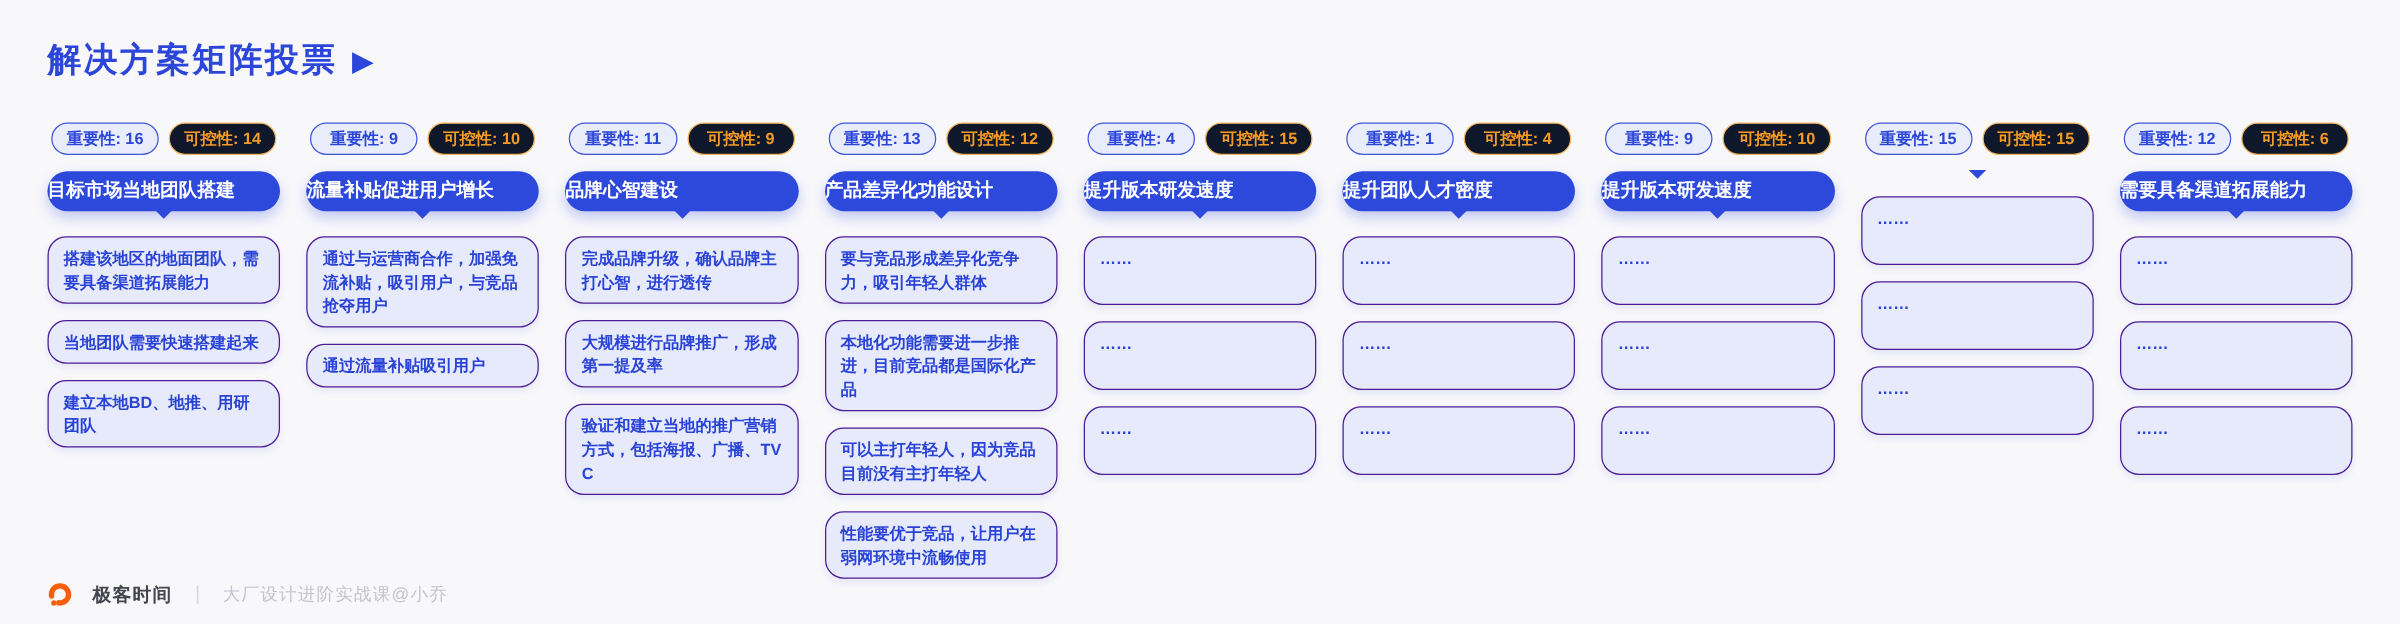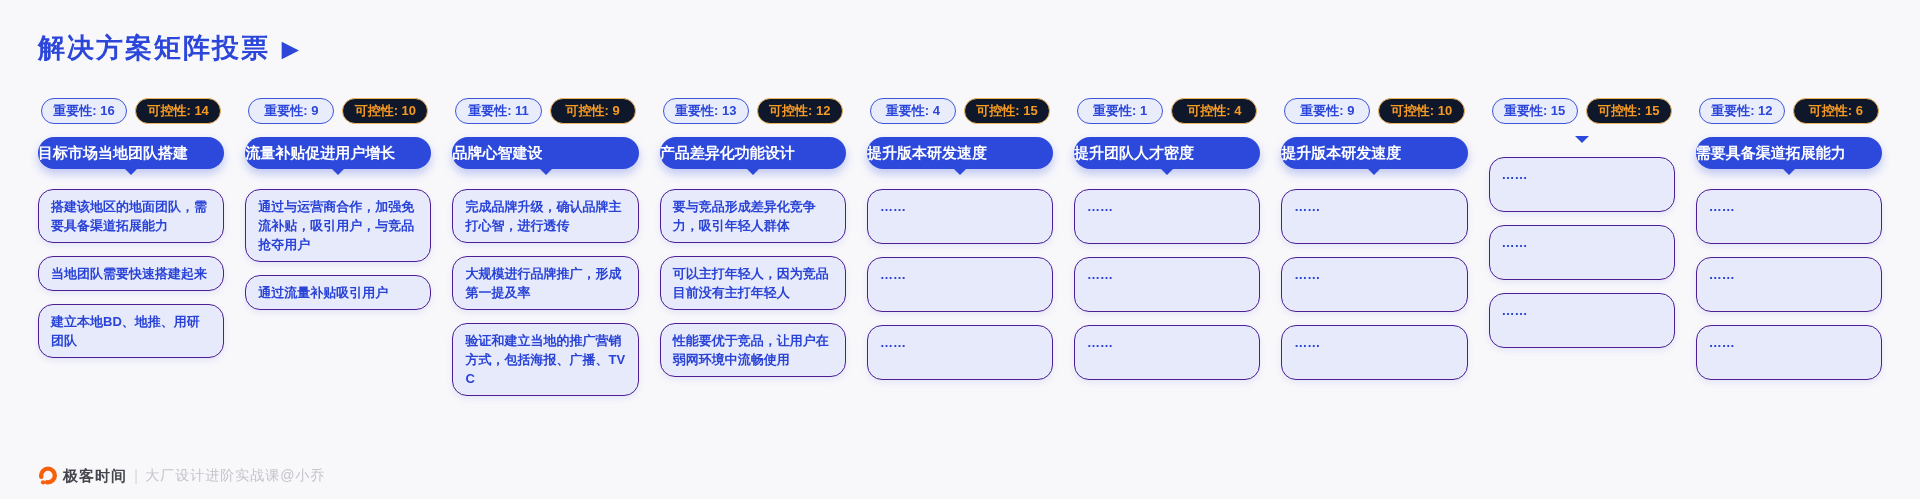--- a/index.html
+++ b/index.html
@@ -59,21 +59,21 @@
     padding: 7px 12px;
     color: #2943d7; font-size: 13px; font-weight: bold; line-height: 19px;
     word-break: break-all;
     box-shadow: 0 3px 6px rgba(60, 80, 200, 0.10);
   }
   .card.placeholder { min-height: 55px; }
 
   
   .footer {
     position: absolute; left: 38px; bottom: 13px;
-    display: flex; align-items: center; gap: 5px;
+    display: flex; align-items: center; gap: 16px;
   }
   .footer .logo { width: 20px; height: 20px; display: block; }
   .footer .brand { font-size: 15px; font-weight: bold; color: #45464d; letter-spacing: 1px; }
   .footer .sep { color: #d8d9de; font-size: 16px; font-weight: normal; margin: 0 2px; }
   .footer .course { font-size: 14px; color: #c3c4cb; letter-spacing: 1px; text-align: center; }
 </style>
 </head>
 <body>
 
 <div class="page">
@@ -127,20 +127,21 @@
 
   <section class="column">
     <div class="badges">
       <span class="badge badge-importance">重要性: 13</span>
       <span class="badge badge-control">可控性: 12</span>
     </div>
     <div class="col-header">产品差异化功能设计</div>
     <div class="col-tail"></div>
     <div class="cards">
           <div class="card">要与竞品形成差异化竞争力，吸引年轻人群体</div>
+          <div class="card">本地化功能需要进一步推进，目前竞品都是国际化产品</div>
           <div class="card">可以主打年轻人，因为竞品目前没有主打年轻人</div>
           <div class="card">性能要优于竞品，让用户在弱网环境中流畅使用</div>
         </div>
   </section>
 
   <section class="column">
     <div class="badges">
       <span class="badge badge-importance">重要性: 4</span>
       <span class="badge badge-control">可控性: 15</span>
     </div>

